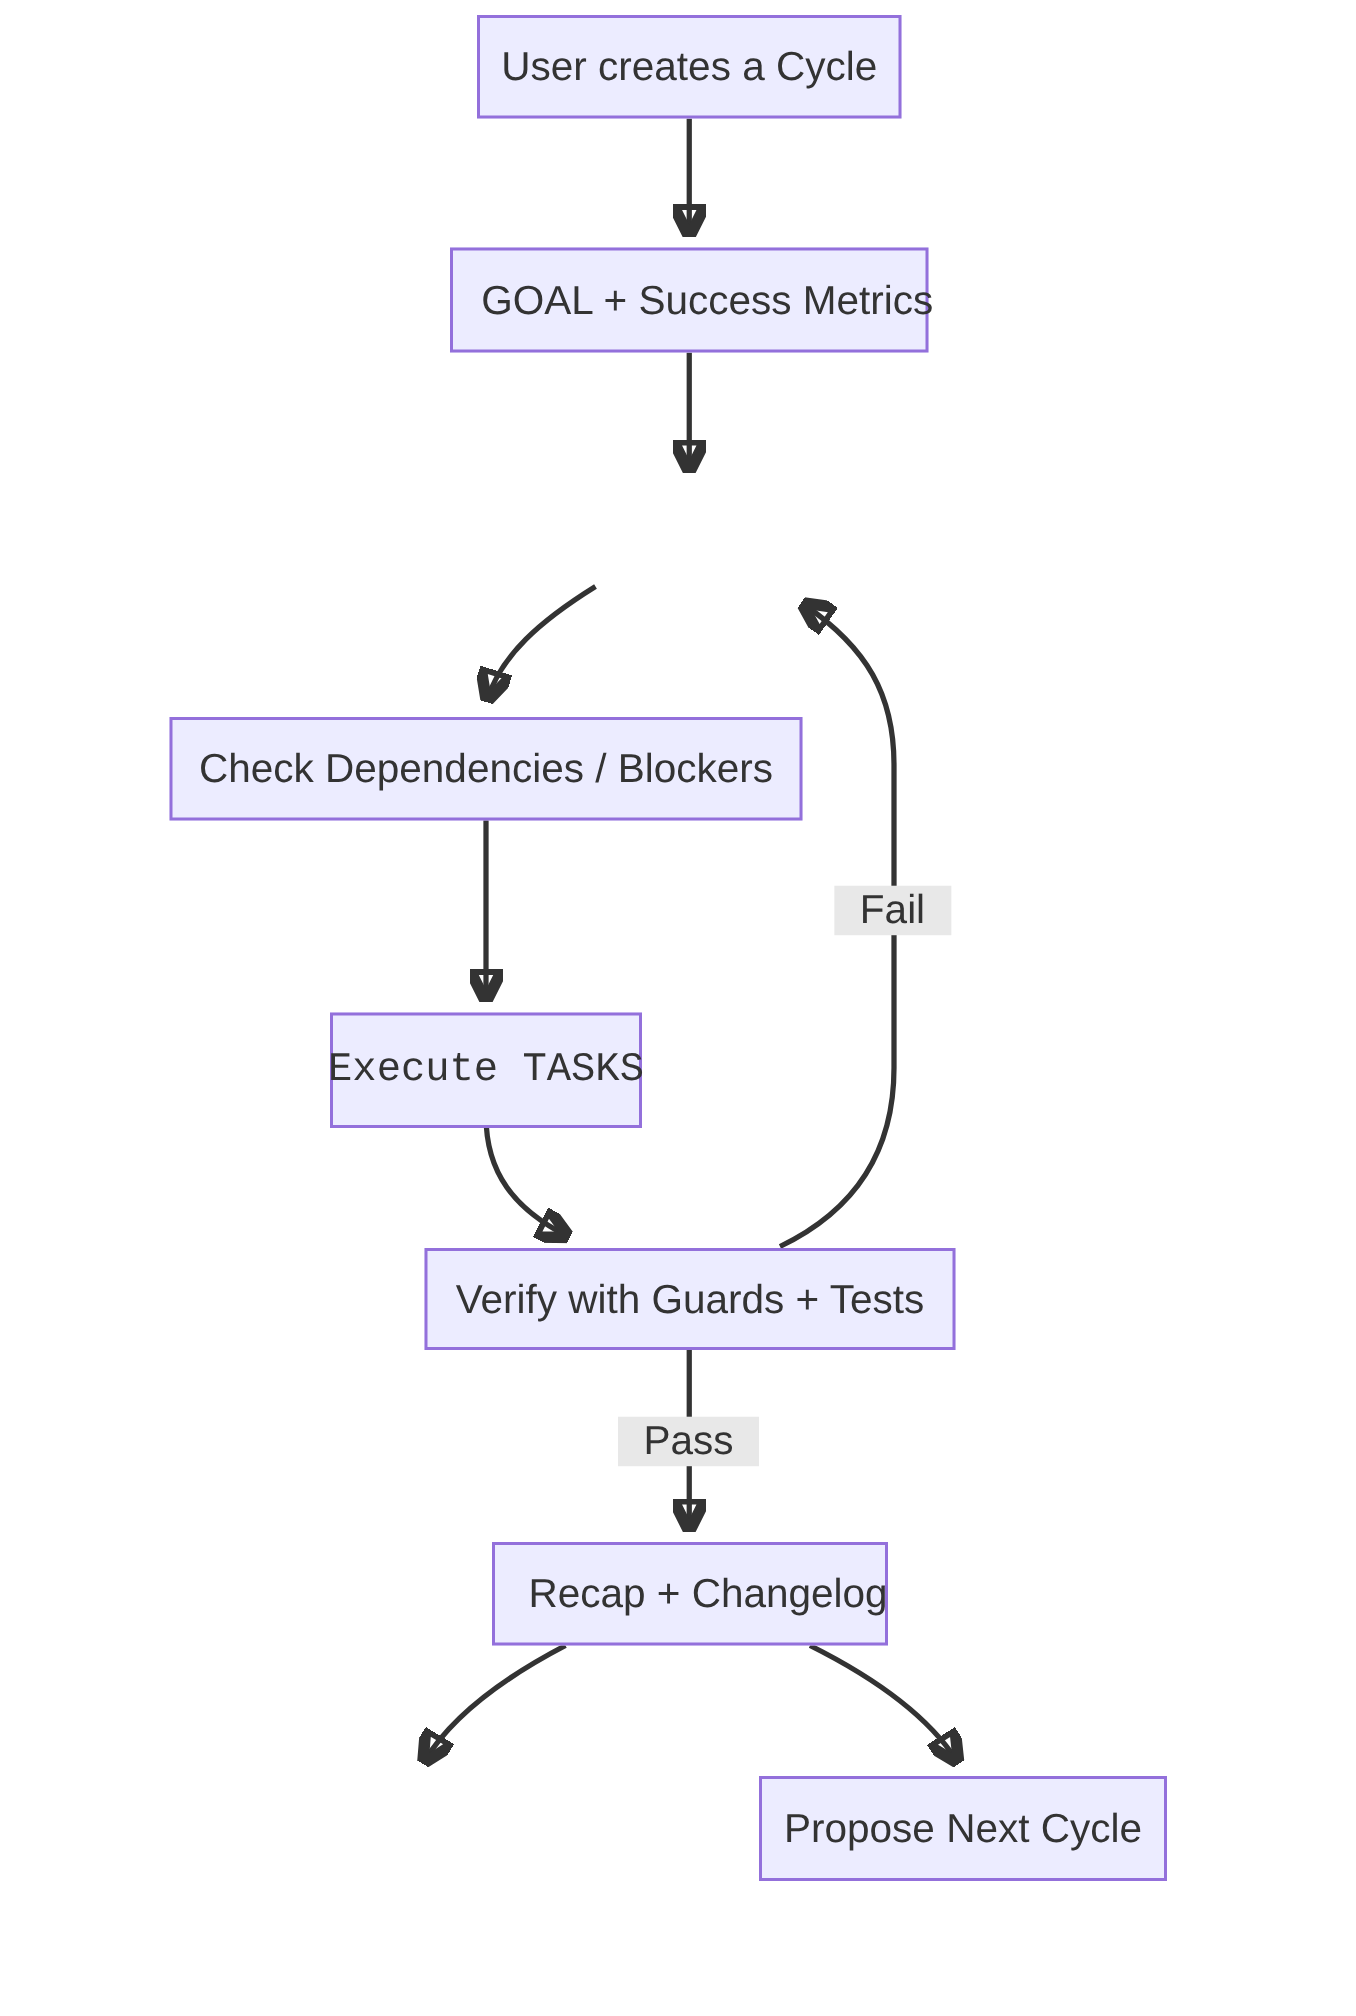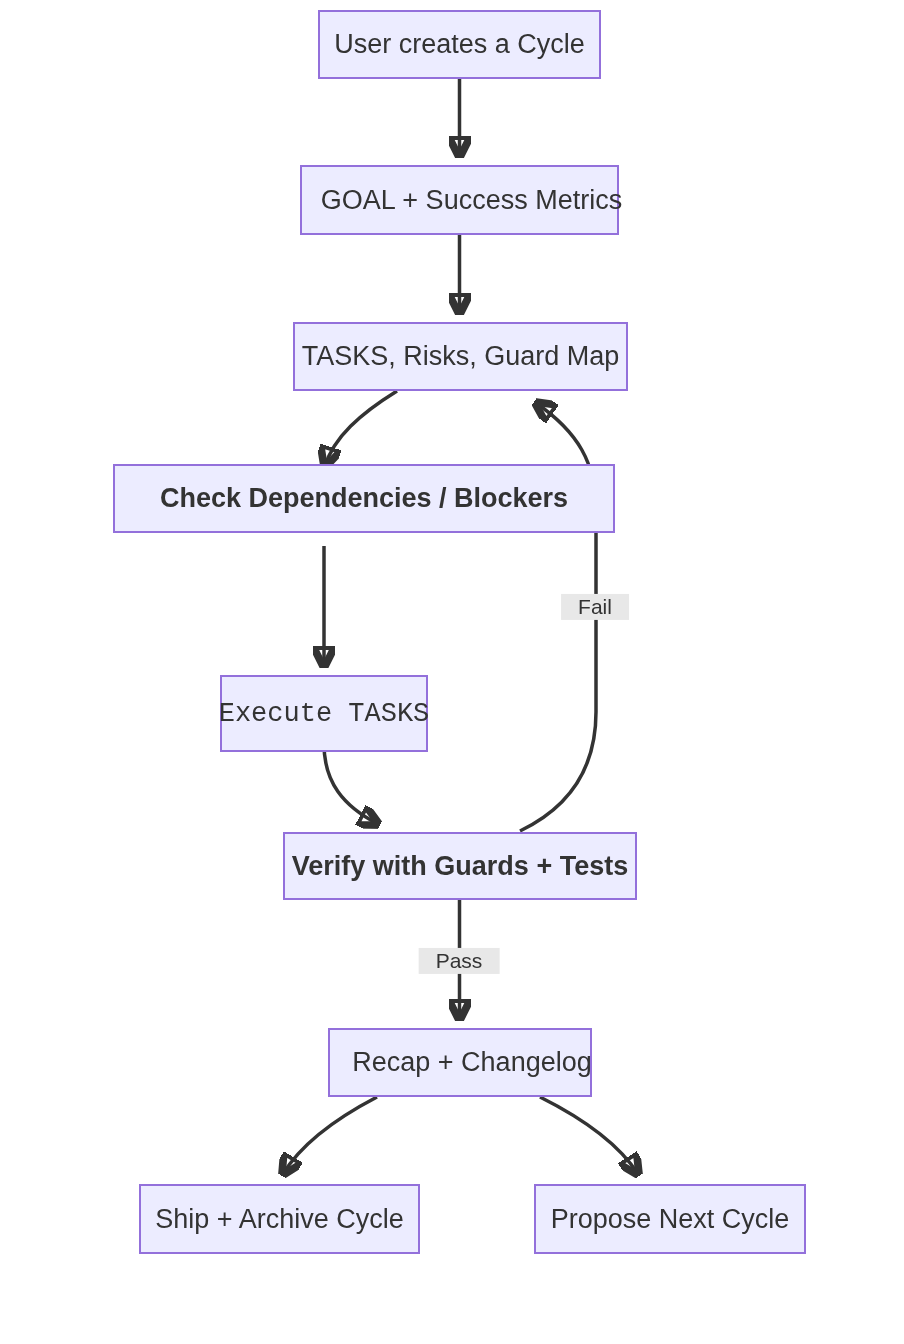--- a/index.html
+++ b/index.html
@@ -42,21 +42,21 @@
     color: var(--text-color);
     font-size: 27px;
     white-space: nowrap;
     text-align: center;
   }
   .edge-label {
     position: absolute;
     transform: translate(-50%, -50%);
     background: var(--label-bg);
     color: var(--text-color);
-    font-size: 21px;
+    font-size: 27px;
     line-height: 1.15;
     padding: 1px 17px;
     white-space: nowrap;
   }
 </style>
 </head>
 <body>
 
 <div class="canvas">
 
@@ -74,31 +74,29 @@
     <path d="M 520 831 C 572 806, 596 765, 596 712 L 596 510 C 596 463, 578 432, 536 403" marker-end="url(#arrow)"></path>
     <path d="M 459.5 900 L 459.5 1019" marker-end="url(#arrow)"></path>
     <path d="M 377 1097 C 331 1121, 300 1146, 283 1174" marker-end="url(#arrow)"></path>
     <path d="M 540 1097 C 588 1121, 620 1146, 638 1174" marker-end="url(#arrow)"></path>
   </svg>
 
   <div class="node" style="left:318px; top:10px; width:283px; height:69px;text-align:center;">User creates a Cycle</div>
 
   <div class="node" style="left:300px; top:165px; width:319px; height:70px;padding-left:24px;">GOAL + Success Metrics</div>
 
-  <div class="node" style="left:293px; top:322px; width:335px; height:69px;">TASKS, Risks, Guard Map</div>
 
-  <div class="node" style="left:113px; top:464px; width:502px; height:69px;font-weight:bold;">Check Dependencies / Blockers</div>
+  <div class="node" style="left:113px; top:478px; width:422px; height:69px;">Check Dependencies / Blockers</div>
 
   <div class="node" style="left:220px; top:675px; width:208px; height:77px;font-family:Liberation Mono, monospace;">Execute TASKS</div>
 
-  <div class="node" style="left:283px; top:832px; width:354px; height:68px;font-weight:bold;">Verify with Guards + Tests</div>
+  <div class="node" style="left:283px; top:832px; width:354px; height:68px;">Verify with Guards + Tests</div>
 
   <div class="node" style="left:328px; top:1028px; width:264px; height:69px;padding-left:24px;">Recap + Changelog</div>
 
-  <div class="node" style="left:139px; top:1184px; width:281px; height:70px;">Ship + Archive Cycle</div>
 
-  <div class="node" style="left:506px; top:1184px; width:272px; height:70px;margin-left:28px;">Propose Next Cycle</div>
+  <div class="node" style="left:506px; top:1184px; width:272px; height:70px;">Propose Next Cycle</div>
 
   <div class="edge-label" style="left:595px; top:607px;">Fail</div>
 
   <div class="edge-label" style="left:459px; top:961px;">Pass</div>
 
 </div>
 
 </body></html>

